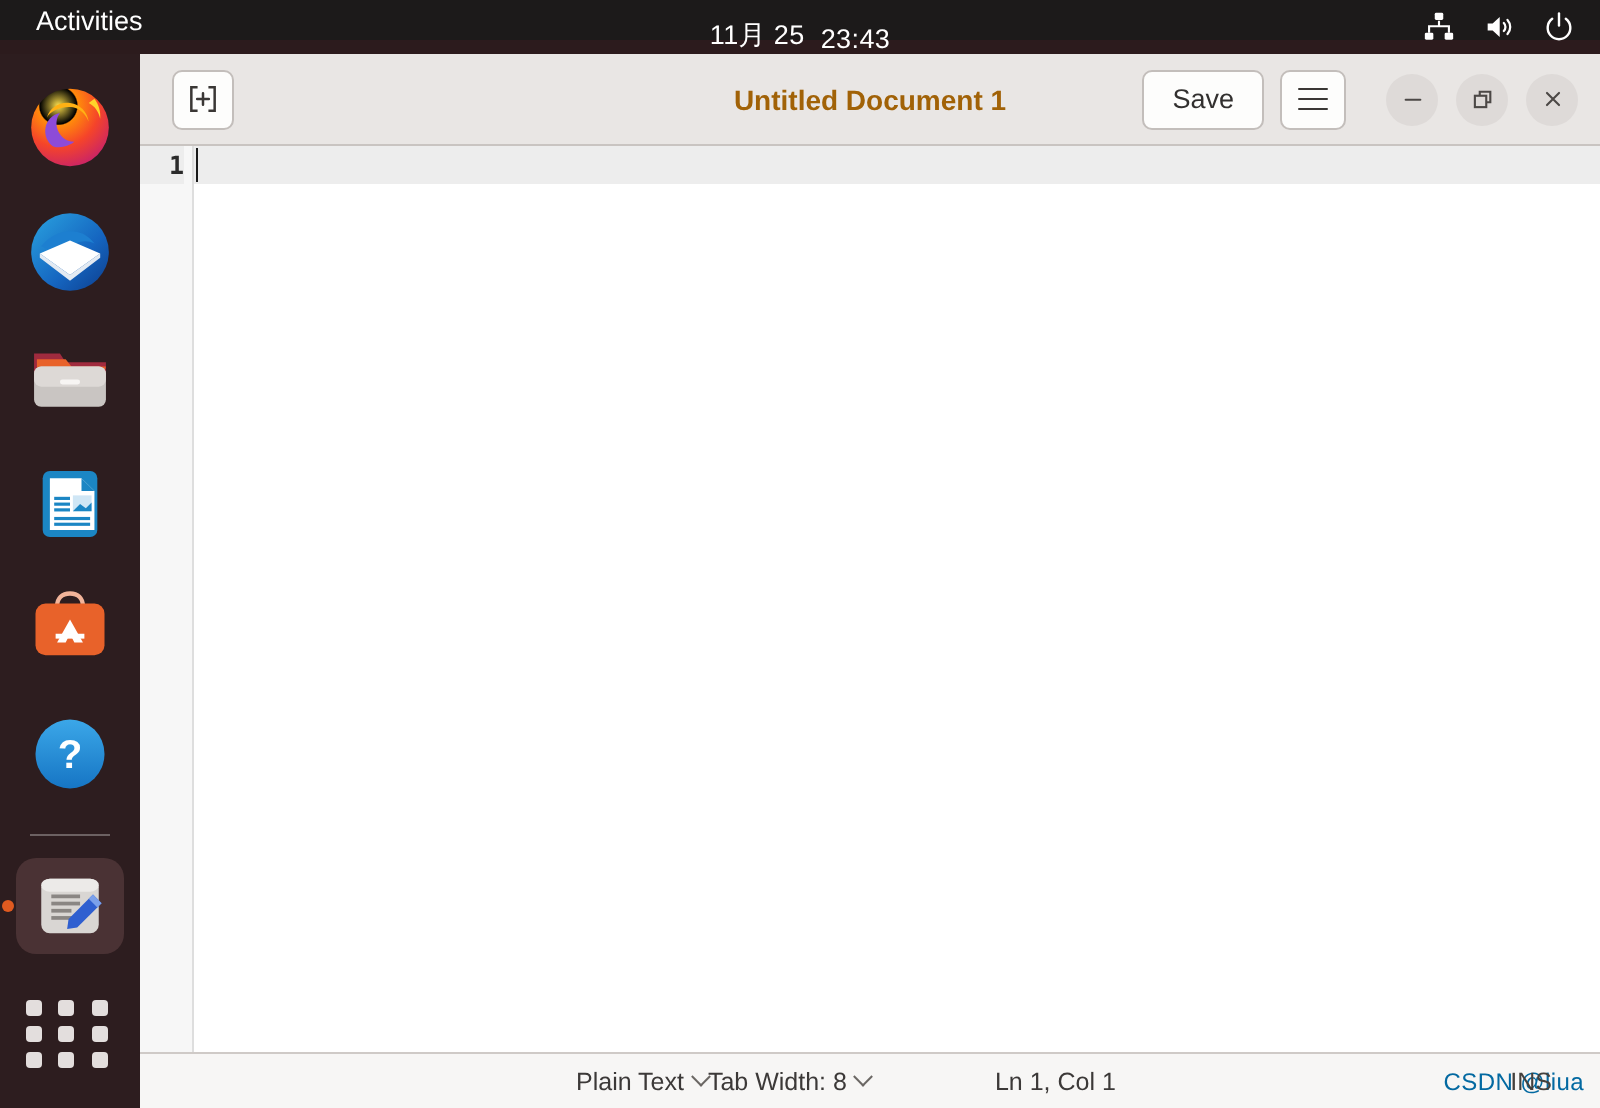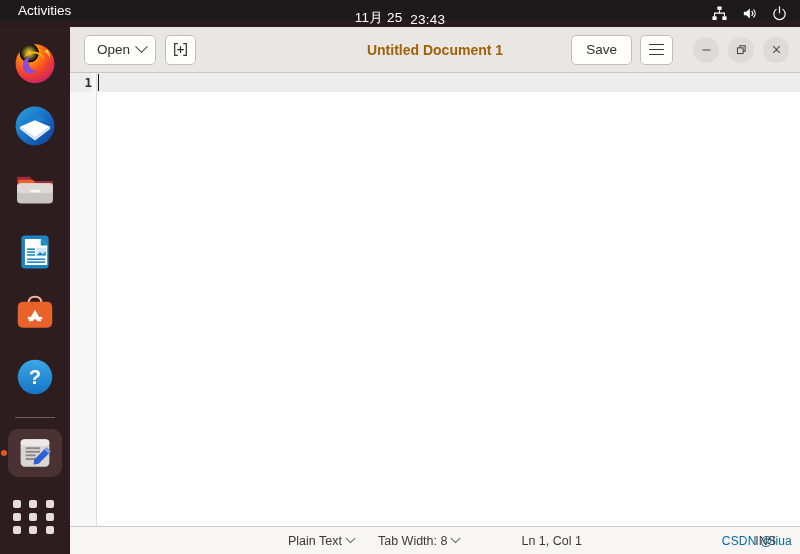--- a/index.html
+++ b/index.html
@@ -142,21 +142,21 @@
     height: 28px; background: #f7f6f5; border-top: 1px solid #cfcac7;
     display: flex; align-items: center; color: #3c3938; font-size: 12.5px;
     position: relative; flex: 0 0 28px;
   }
   .sb-item { display: flex; align-items: center; gap: 5px; }
   .chev-sm {
     width: 7px; height: 7px; border-right: 1.4px solid #6b6764;
     border-bottom: 1.4px solid #6b6764; transform: rotate(45deg) translate(-1.5px,-1.5px);
   }
   .sb-lang { margin-left: 218px; }
-  .sb-tab { margin-left: 24px; }
+  .sb-tab { }
   .sb-pos { margin-left: 62px; text-align: right; }
   .watermark {
     position: absolute; right: 8px; top: 50%; transform: translateY(-50%);
     color: #0369a1; font-size: 12px; white-space: nowrap; letter-spacing: .2px;
   }
   .sb-ins-abs { position: absolute; right: 24px; top: 50%; transform: translateY(-50%); font-size: 12.5px; font-weight: normal; color: #44403d;}
 </style>
 </head>
 <body>
 
@@ -304,24 +304,20 @@
           <span class="apps-dot"></span>
           <span class="apps-dot"></span>
       </div>
     </div>
   </div>
 
   <div class="window">
 
     <div class="headerbar">
 
-      <div class="hb-btn btn-open">
-        <span>Open</span>
-        <span class="chev"></span>
-      </div>
 
       <div class="hb-btn btn-newdoc">
         <svg class="newdoc-ico" viewBox="0 0 20 18">
           <path d="M6 2H3v14h3M14 2h3v14h-3" stroke="#3a3735" stroke-width="1.5" fill="none" stroke-linecap="square"></path>
           <path d="M10 5.5v7M6.5 9h7" stroke="#3a3735" stroke-width="1.5" stroke-linecap="round"></path>
         </svg>
       </div>
 
       <div class="hb-title">Untitled Document 1</div>
 

